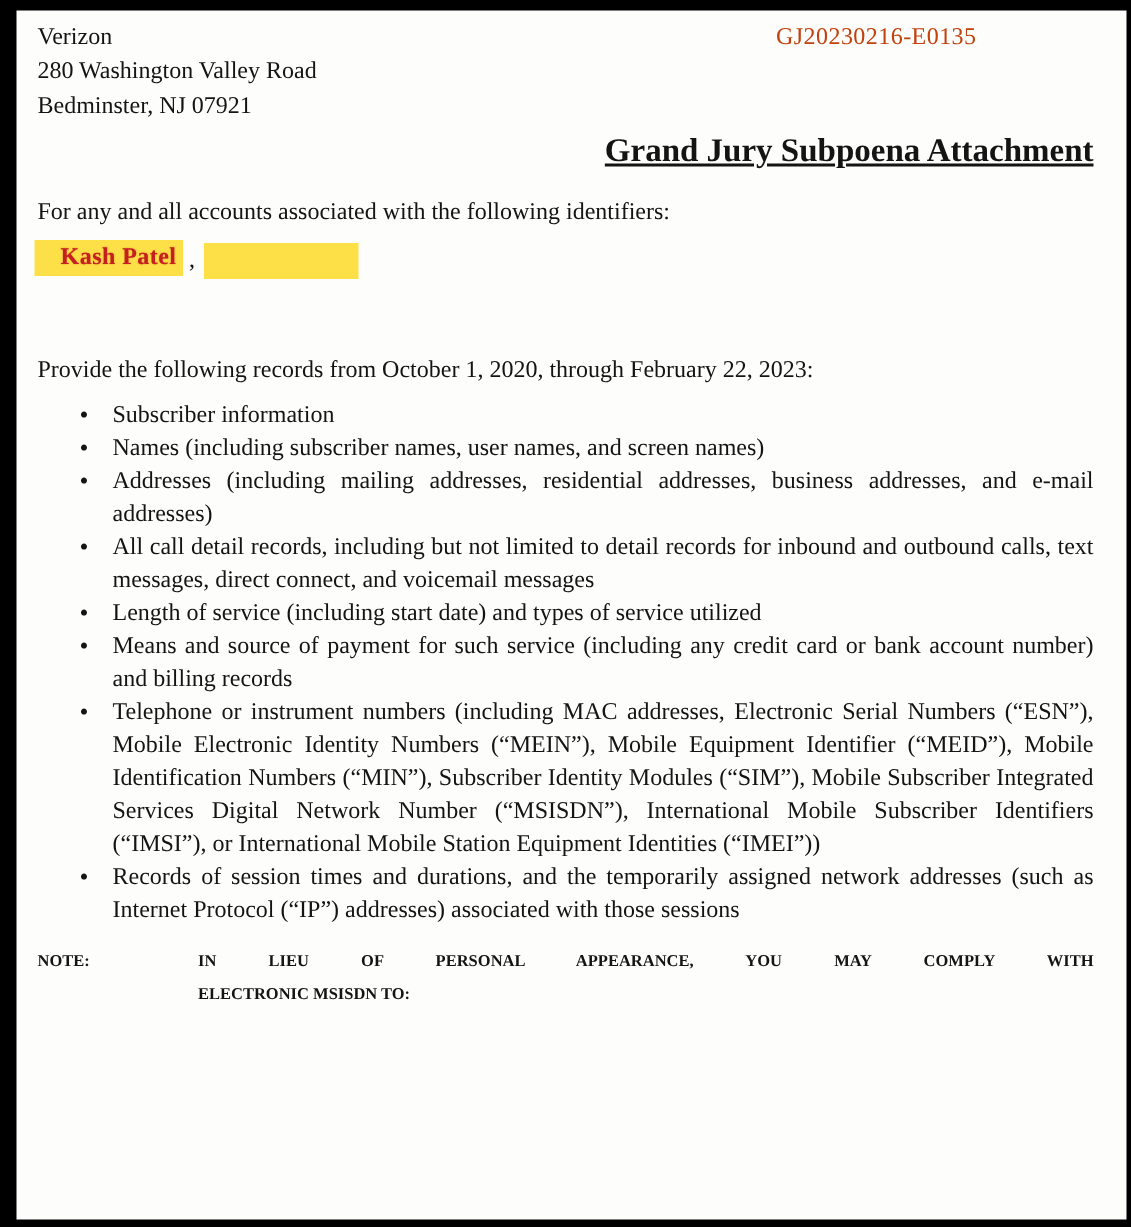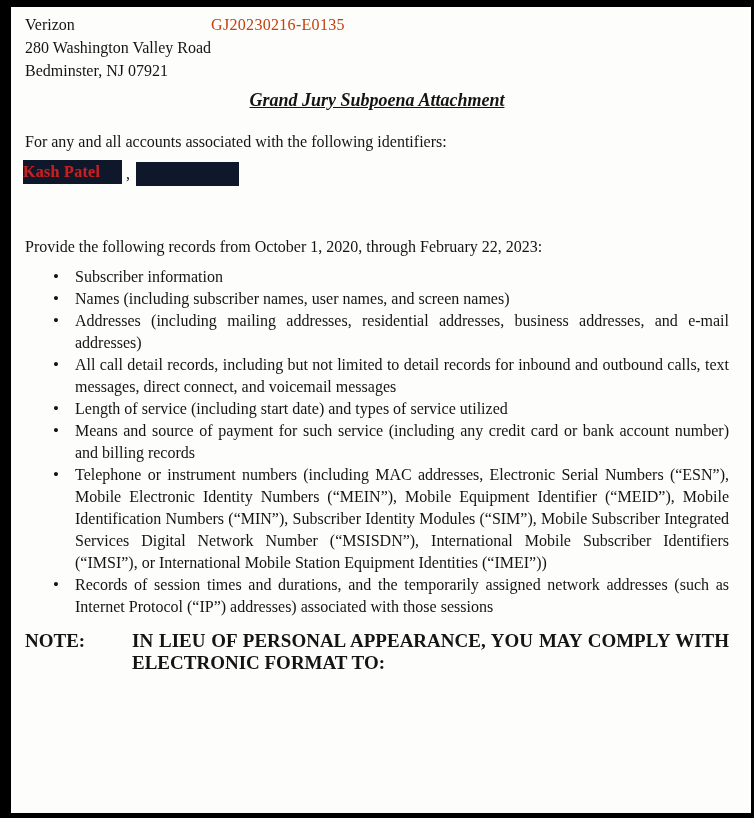--- a/index.html
+++ b/index.html
@@ -18,50 +18,52 @@
     border-width: 7px 3px 5px 11px;
     padding: 6px 22px 0 14px;
     overflow: hidden;
     font-family: "Liberation Serif", "DejaVu Serif", serif;
     font-size: 16px;
     line-height: 22px;
     color: #141414;
   }
   .header-row {
     display: flex;
+    justify-content: space-between;
     align-items: flex-start;
   }
   .address div { line-height: 23px; }
   .case-no {
     margin-right: 78px;
     line-height: 23px;
     color: #c2410c;
     letter-spacing: 0.3px;
   }
   .title {
     margin-top: 7px;
-    text-align: center;
+    text-align: right;
     font-weight: bold;
     text-decoration: underline;
-    font-size: 18px;
-    font-style: italic;
+    font-size: 22px;
   }
   .intro { margin: 20px 0 0 0; }
   .redaction-row {
     margin-top: 7px;
     height: 26px;
     display: flex;
     align-items: flex-start;
   }
   .redact-box {
     display: inline-flex;
     align-items: center;
-    background: #0f172a;
+    justify-content: center;
+    background: #fde047;
     height: 24px;
     box-sizing: border-box;
+    padding-left: 13px;
   }
   .box1 { width: 99px; margin-left: -2px; }
   .box2 { width: 103px; margin-top: 2px; }
   .red-name {
     color: #c52020;
     font-weight: bold;
     font-size: 16px;
     letter-spacing: 0.3px;
     text-shadow: 0 0 1px rgba(197,32,32,0.55);
   }
@@ -85,21 +87,21 @@
     content: "\2022";
     position: absolute;
     left: 28px;
     top: 0;
     font-size: 17px;
   }
   .note-row {
     margin-top: 6px;
     display: flex;
     font-weight: bold;
-    font-size: 19px;
+    font-size: 11px;
     line-height: 22px;
   }
   .note-label {
     flex: 0 0 107px;
   }
   .note-text { flex: 1 1 auto; }
   .note-text .jline {
     text-align: justify;
     text-align-last: justify;
   }
@@ -144,20 +146,20 @@
     <li>Length of service (including start date) and types of service utilized</li>
     <li>Means and source of payment for such service (including any credit card or bank account number) and billing records</li>
     <li>Telephone or instrument numbers (including MAC addresses, Electronic Serial Numbers (“ESN”), Mobile Electronic Identity Numbers (“MEIN”), Mobile Equipment Identifier (“MEID”), Mobile Identification Numbers (“MIN”), Subscriber Identity Modules (“SIM”), Mobile Subscriber Integrated Services Digital Network Number (“MSISDN”), International Mobile Subscriber Identifiers (“IMSI”), or International Mobile Station Equipment Identities (“IMEI”))</li>
     <li>Records of session times and durations, and the temporarily assigned network addresses (such as Internet Protocol (“IP”) addresses) associated with those sessions</li>
   </ul>
 
   <div class="note-row">
     <div class="note-label">NOTE:</div>
     <div class="note-text">
       <div class="jline">IN LIEU OF PERSONAL APPEARANCE, YOU MAY COMPLY WITH</div>
-      <div>ELECTRONIC FORMAT TO:</div>
+      <div>ELECTRONIC MSISDN TO:</div>
     </div>
   </div>
 
   <div class="contact">
   </div>
 
 </div>
 
 </body></html>

